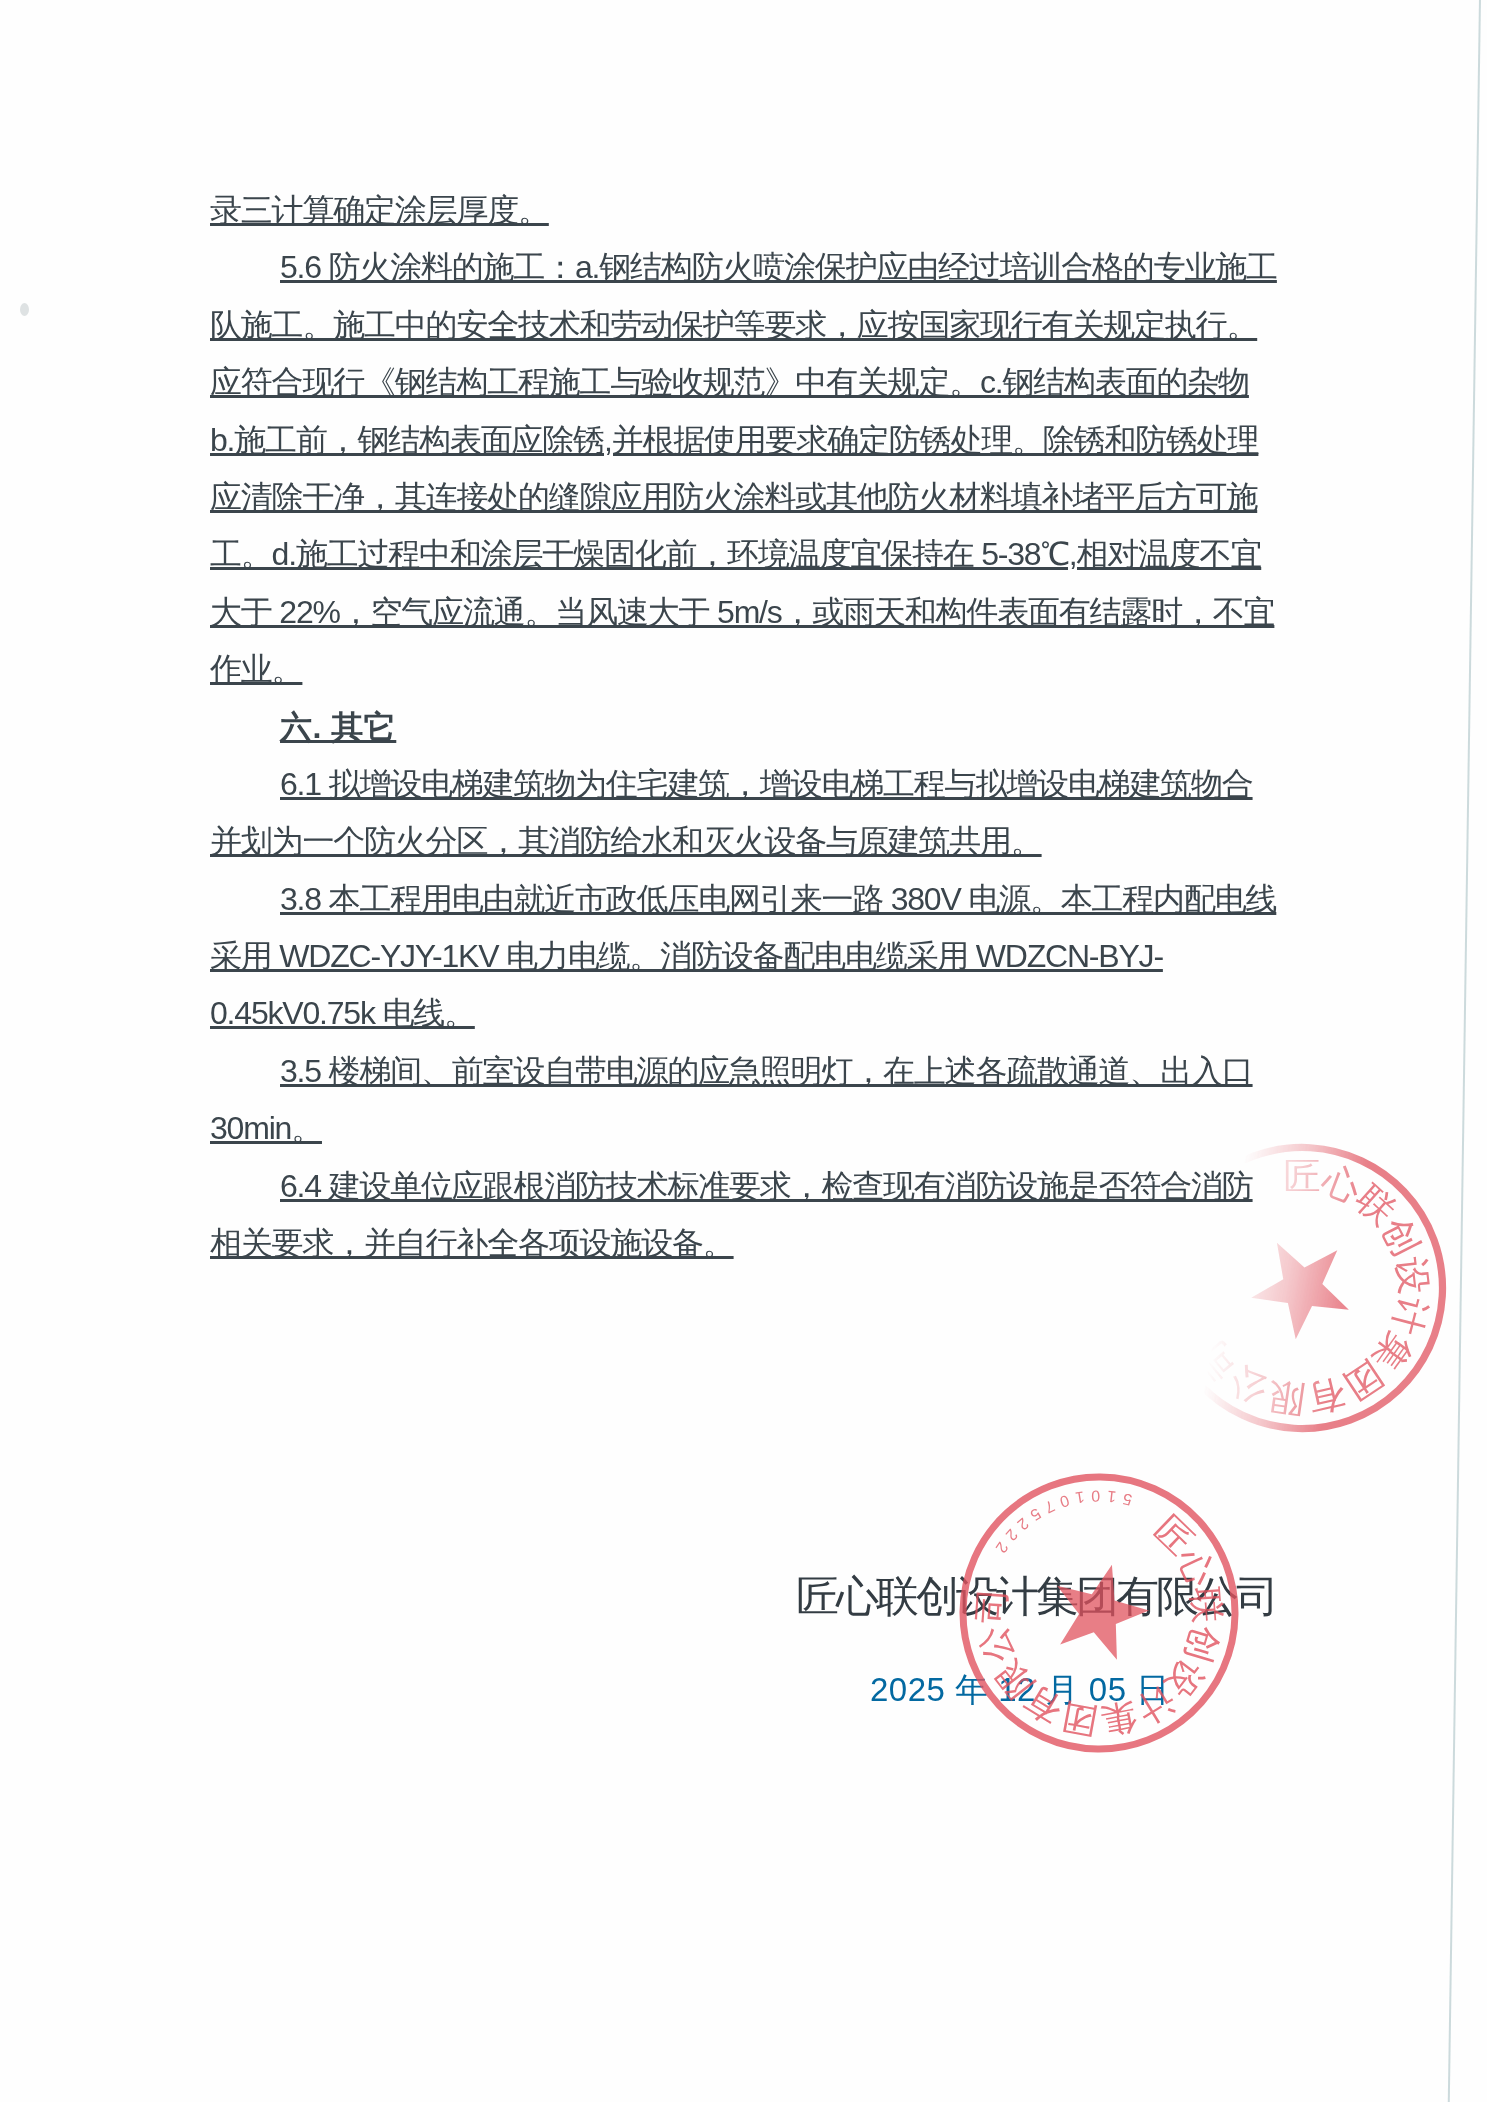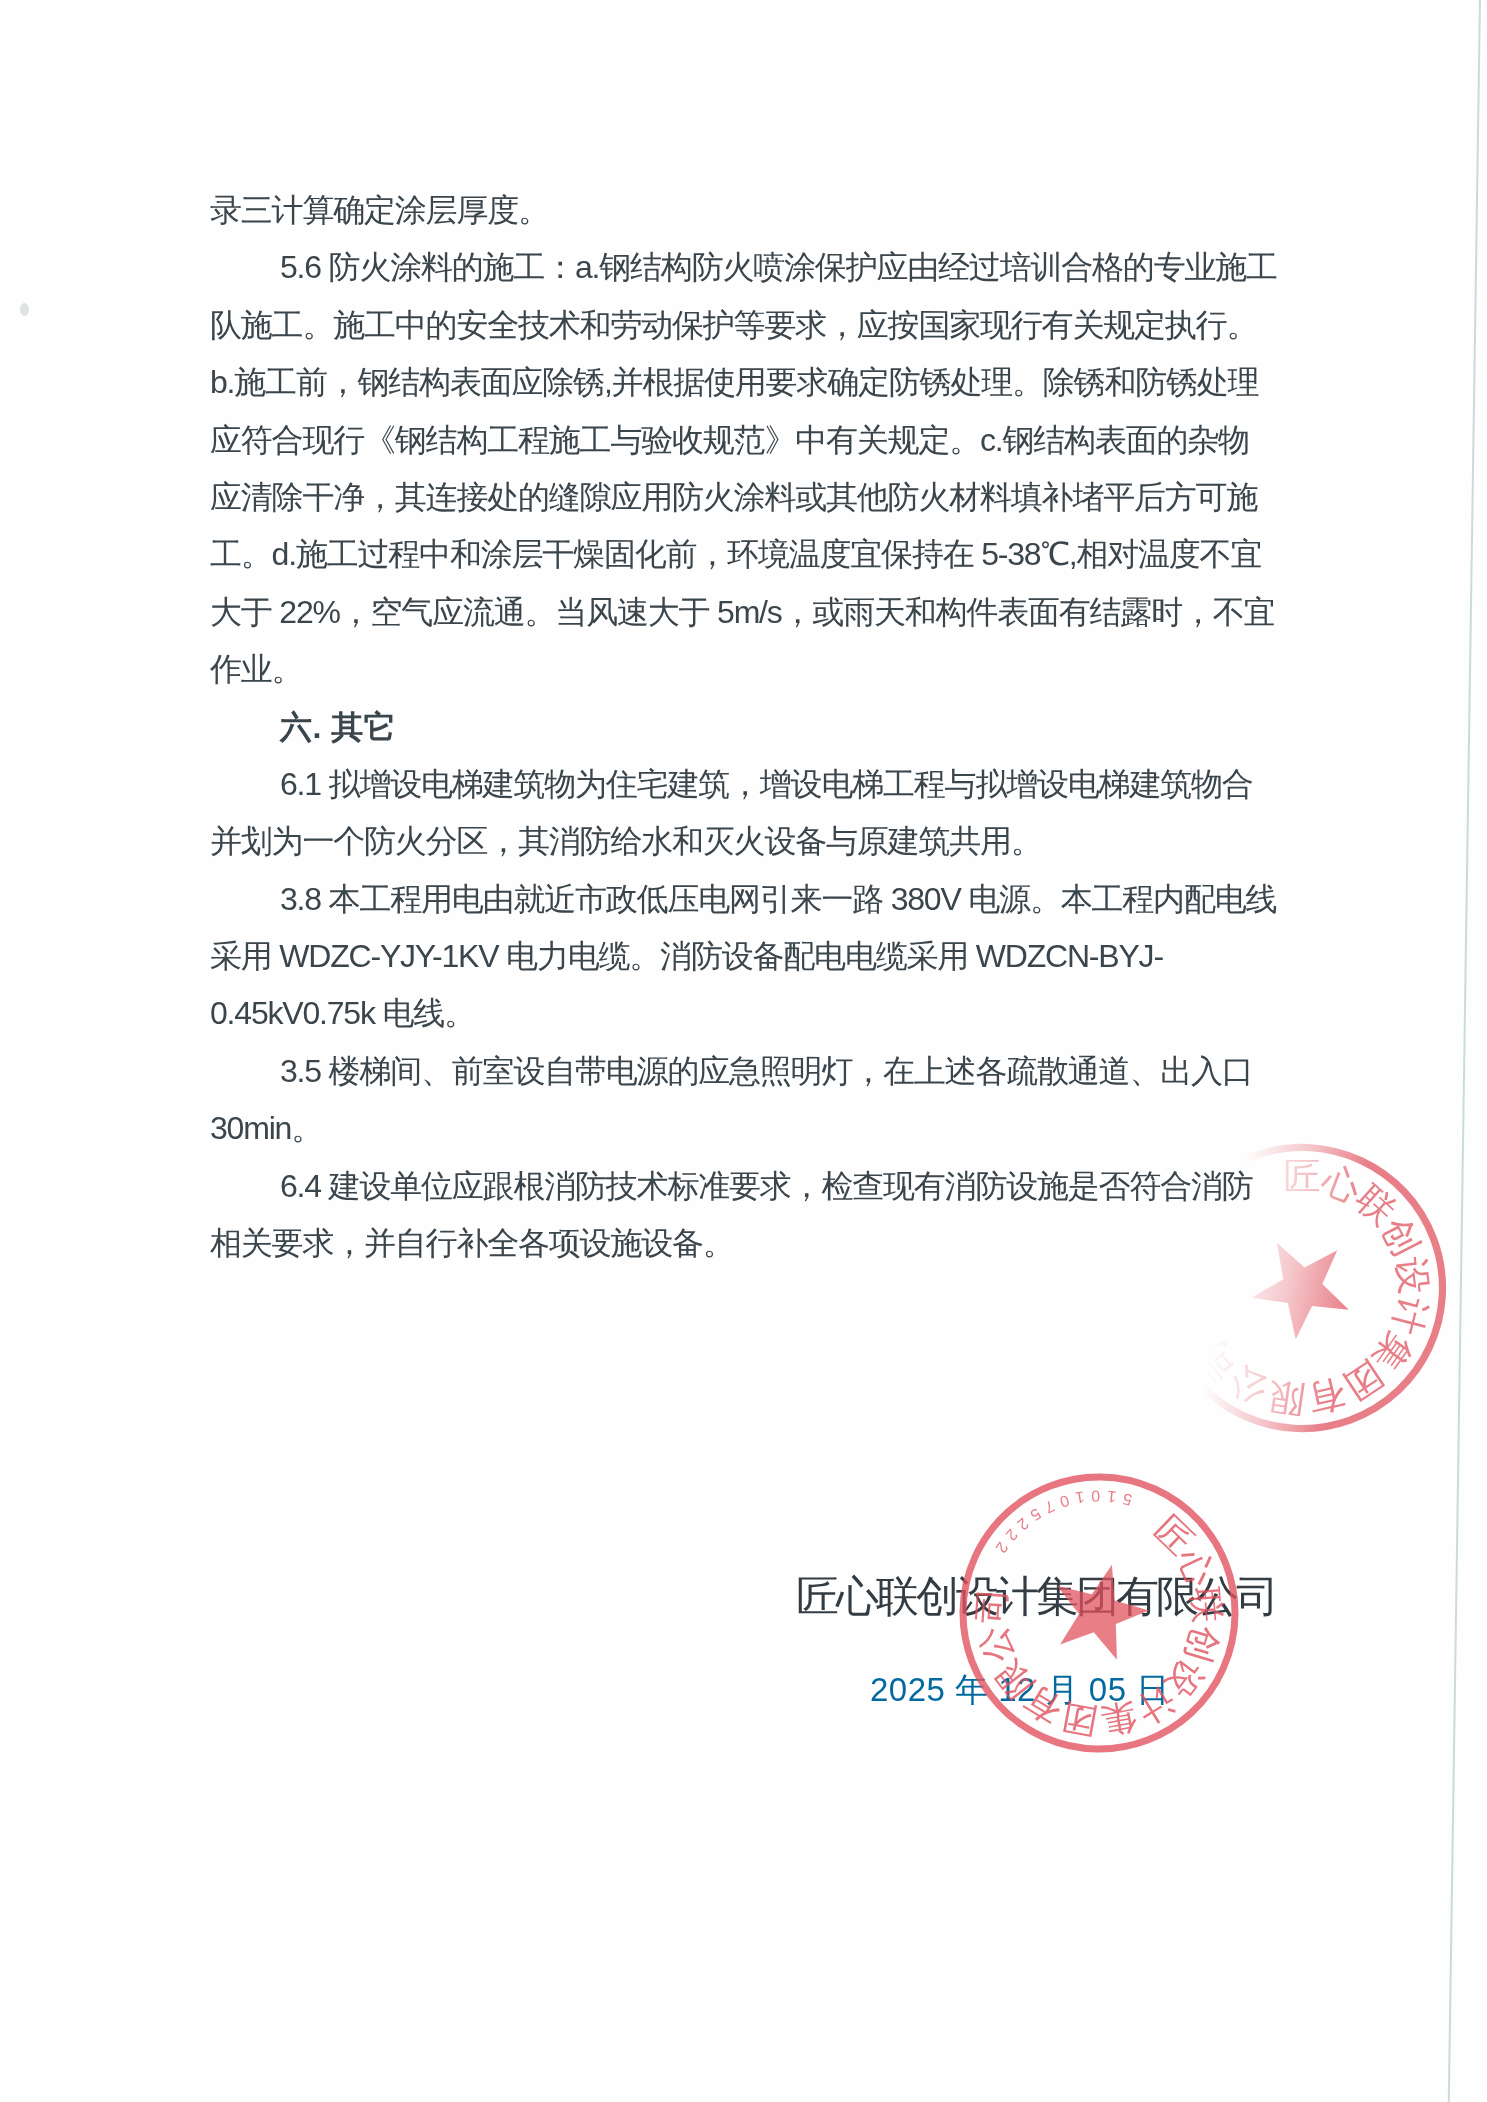--- a/index.html
+++ b/index.html
@@ -7,21 +7,21 @@
     width:1487px;height:2102px;position:relative;overflow:hidden;
     background:#fefefe;
     font-family:"Liberation Sans",sans-serif;
   }
   .page{position:absolute;inset:0;background:#fefefe;}
   .doc-body{
     position:absolute;left:210px;top:182px;width:1060px;
     font-size:32px;letter-spacing:-1.2px;line-height:57.4px;
     color:#3b454c;
   }
-  .line{white-space:nowrap;height:57.4px;}
+  .line{white-space:nowrap;height:57.4px;text-decoration:underline;}
   .line.indent{padding-left:70px;}
   .line.bold{font-weight:bold;letter-spacing:0.5px;}
   .signature-company{
     position:absolute;left:796px;top:1568px;
     font-size:43px;letter-spacing:-3px;color:#333c43;white-space:nowrap;
   }
   .signature-date{
     position:absolute;left:870px;top:1668px;
     font-size:33px;letter-spacing:0.5px;color:#0369a1;white-space:nowrap;
   }
@@ -43,22 +43,22 @@
 </style>
 </head>
 <body>
 
 <div class="page">
 
   <div class="doc-body">
     <div class="line">录三计算确定涂层厚度。</div>
     <div class="line indent">5.6 防火涂料的施工：a.钢结构防火喷涂保护应由经过培训合格的专业施工</div>
     <div class="line">队施工。施工中的安全技术和劳动保护等要求，应按国家现行有关规定执行。</div>
+    <div class="line">应符合现行《钢结构工程施工与验收规范》中有关规定。c.钢结构表面的杂物</div>
     <div class="line">b.施工前，钢结构表面应除锈,并根据使用要求确定防锈处理。除锈和防锈处理</div>
-    <div class="line">应符合现行《钢结构工程施工与验收规范》中有关规定。c.钢结构表面的杂物</div>
     <div class="line">应清除干净，其连接处的缝隙应用防火涂料或其他防火材料填补堵平后方可施</div>
     <div class="line">工。d.施工过程中和涂层干燥固化前，环境温度宜保持在 5-38℃,相对温度不宜</div>
     <div class="line">大于 22%，空气应流通。当风速大于 5m/s，或雨天和构件表面有结露时，不宜</div>
     <div class="line">作业。</div>
     <div class="line indent bold">六. 其它</div>
     <div class="line indent">6.1 拟增设电梯建筑物为住宅建筑，增设电梯工程与拟增设电梯建筑物合</div>
     <div class="line">并划为一个防火分区，其消防给水和灭火设备与原建筑共用。</div>
     <div class="line indent">3.8 本工程用电由就近市政低压电网引来一路 380V 电源。本工程内配电线</div>
     <div class="line">采用 WDZC-YJY-1KV 电力电缆。消防设备配电电缆采用 WDZCN-BYJ-</div>
     <div class="line">0.45kV0.75k 电线。</div>

